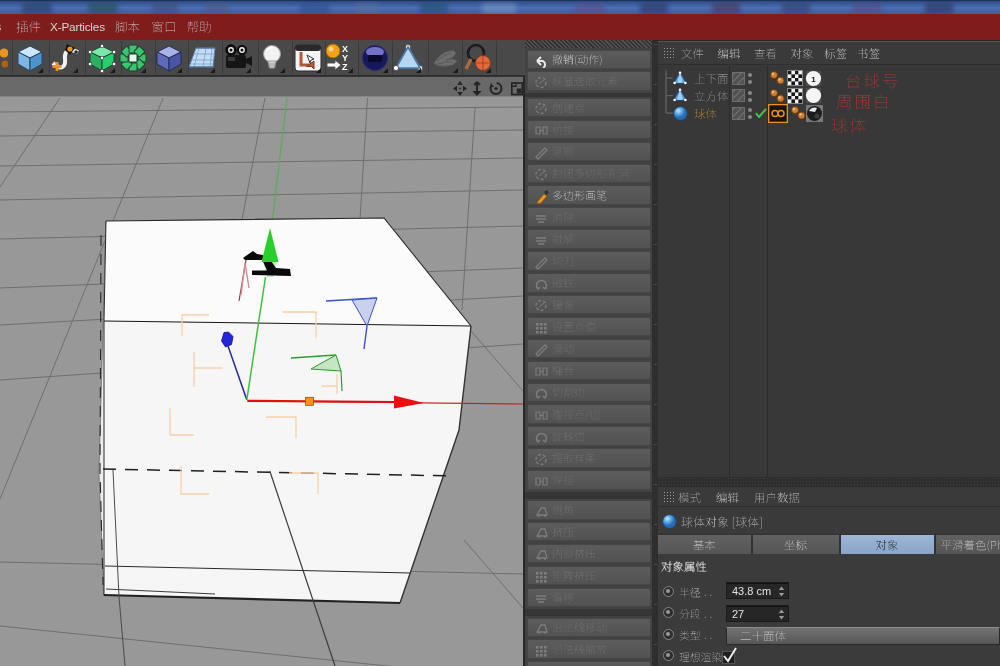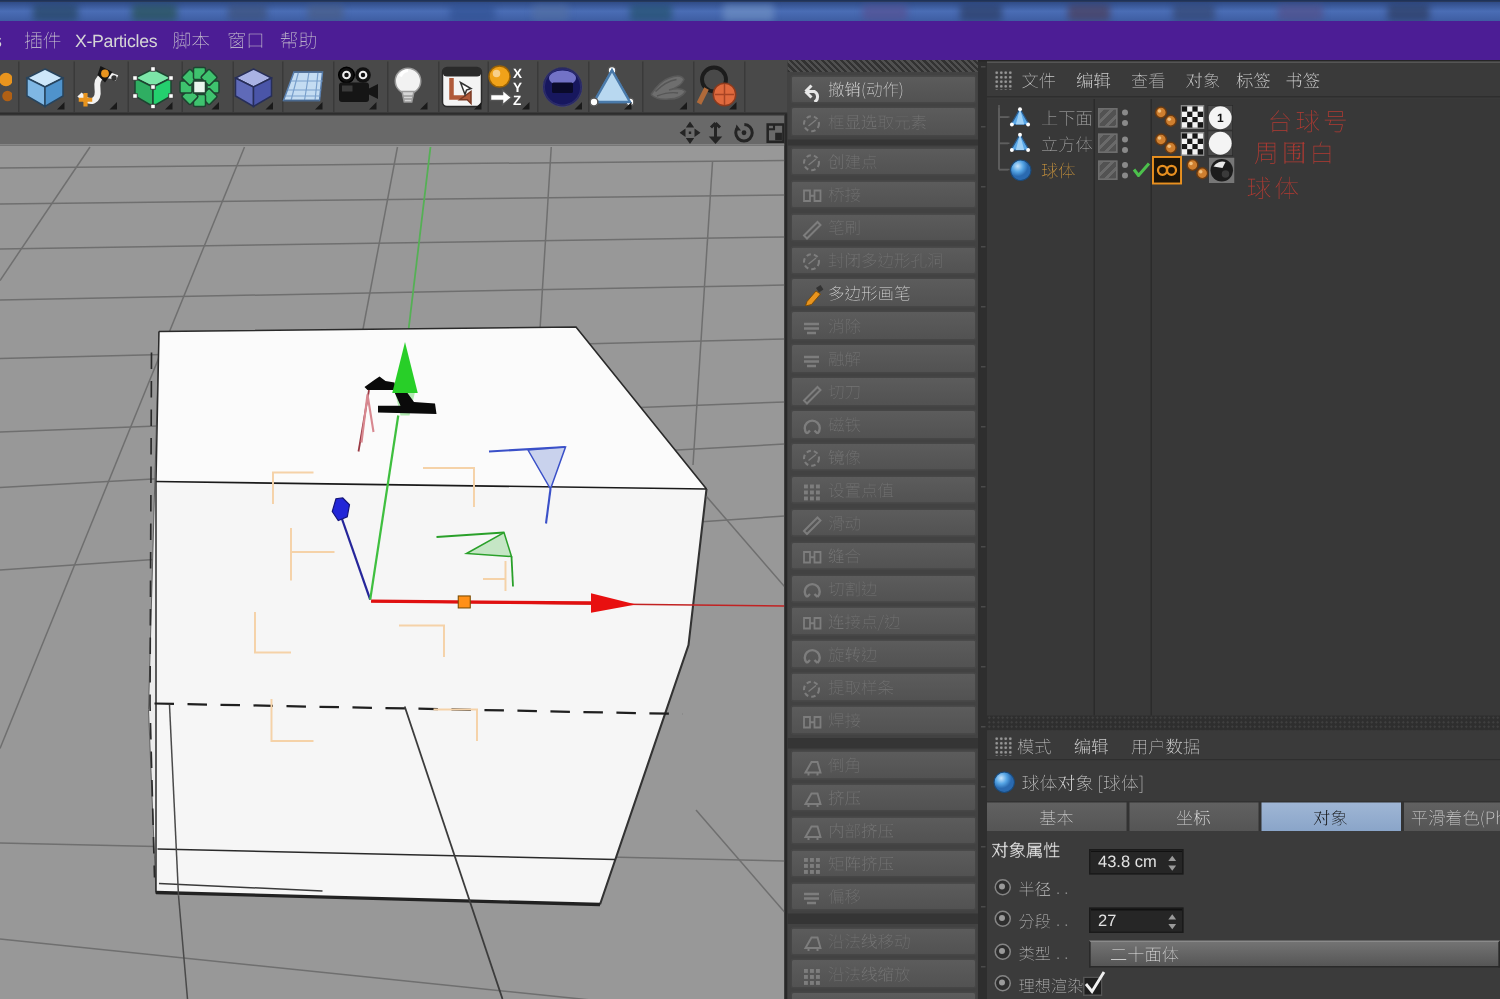--- a/index.html
+++ b/index.html
@@ -2,21 +2,21 @@
 <html><head><meta charset="utf-8">
 <style>
 *{margin:0;padding:0;box-sizing:border-box}
 html,body{width:1000px;height:666px;overflow:hidden;background:#3c3c3c;font-family:"Liberation Sans",sans-serif}
 .abs{position:absolute}
 #page{position:relative;width:1000px;height:666px}
 
 #taskbar{left:0;top:0;width:1000px;height:14px;background:linear-gradient(#2e4a84,#4a6db5 50%,#3e5da2);border-top:1px solid #1e3258;overflow:hidden}
 .blob{position:absolute;top:2px;height:11px;border-radius:2px;filter:blur(2.5px);opacity:0.55}
 
-#menubar{left:0;top:14px;width:1000px;height:26px;background:#4c1d95;color:#d6d6d6;font-size:12.5px}
+#menubar{left:0;top:14px;width:1000px;height:26px;background:#7f1d1d;color:#d6d6d6;font-size:12.5px}
 #menubar span{position:absolute;top:6px;white-space:pre}
 
 #toolbar{left:0;top:40px;width:525px;height:36px;background:#494949;border-bottom:1px solid #2d2d2d}
 .tbdiv{position:absolute;top:1px;width:1px;height:34px;background:#3a3a3a}
 .tbi{position:absolute;top:3px;width:30px;height:30px}
 .corner{position:absolute;width:0;height:0;border-left:5px solid transparent;border-bottom:5px solid #1a1a1a}
 
 #vptitle{left:0;top:76px;width:523px;height:21px;background:#696969;border-top:1px solid #333;border-bottom:1px solid #858585}
 #vpedge{left:523px;top:76px;width:2px;height:590px;background:#282828}
 
@@ -635,21 +635,21 @@
       </div>
       <div class="radio" style="left:5px;top:53px">
         <i></i>
       </div>
       <div class="radio" style="left:5px;top:74.5px">
         <i></i>
       </div>
       <div class="radio" style="left:5px;top:96px">
         <i></i>
       </div>
-      <div class="inbox" style="left:68px;top:12px">
+      <div class="inbox" style="left:68px;top:28px">
         <span class="tx">43.8 cm</span>
         <svg class="spin" width="8" height="13" viewBox="0 0 8 13">
           <path d="M4,1.5 l2.6,3.5 h-5.2 z" fill="#9a9a9a"></path>
           <path d="M4,11.5 l2.6,-3.5 h-5.2 z" fill="#9a9a9a"></path>
         </svg>
       </div>
       <div class="inbox" style="left:68px;top:51px">
         <span class="tx">27</span>
         <svg class="spin" width="8" height="13" viewBox="0 0 8 13">
           <path d="M4,1.5 l2.6,3.5 h-5.2 z" fill="#9a9a9a"></path>

